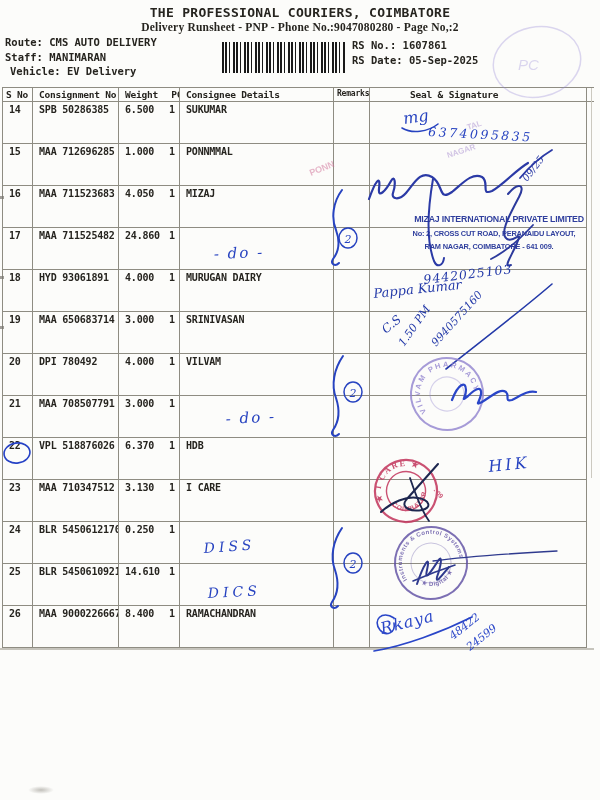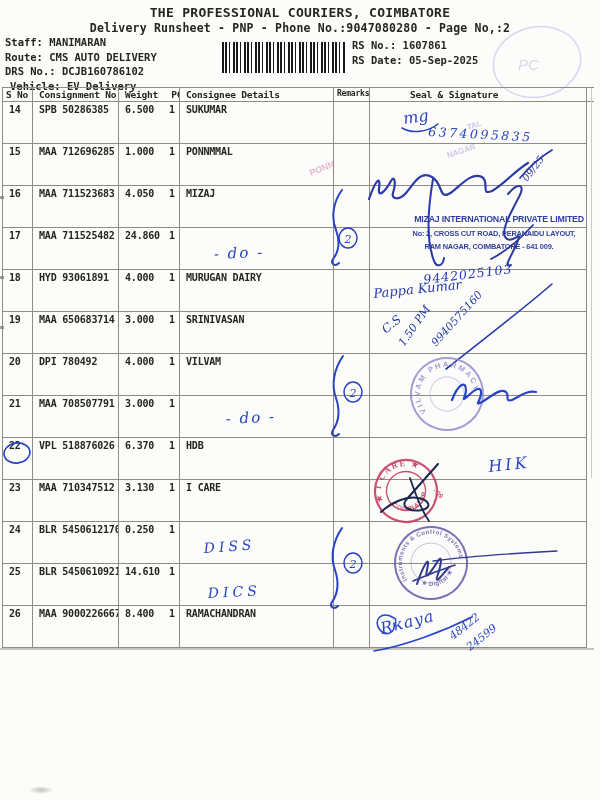--- a/index.html
+++ b/index.html
@@ -1,21 +1,21 @@
 <!DOCTYPE html>
 <html><head>
 <meta charset="utf-8">
 <style>
   html,body{margin:0;padding:0;background:#e8e8e6;}
   .page{position:relative;width:600px;height:800px;background:#fcfcfa;overflow:hidden;
         font-family:"DejaVu Sans Mono",monospace;color:#26241f;}
   .title{position:absolute;top:5px;left:0;width:100%;text-align:center;
          font-size:13px;font-weight:bold;letter-spacing:.3px;}
   .subtitle{position:absolute;top:21px;left:0;width:100%;text-align:center;
-            font-size:11.5px;font-weight:bold;letter-spacing:.2px;}
+            font-size:11.5px;font-weight:bold;letter-spacing:.2px;font-family:Liberation Serif, serif;}
   .meta-left{position:absolute;left:5px;top:35px;font-size:10.5px;font-weight:bold;line-height:14.6px;white-space:nowrap;}
   .meta-left .vline{padding-left:5px;}
   .meta-right{position:absolute;left:352px;top:38px;font-size:10.5px;font-weight:bold;line-height:14.5px;white-space:nowrap;}
   .barcode{position:absolute;left:222px;top:42px;width:124px;height:31px;
      background:repeating-linear-gradient(90deg,#191919 0 2px,#fcfcfa 2px 3px,#191919 3px 5px,#fcfcfa 5px 7px,#191919 7px 8px,#fcfcfa 8px 11px);}
   table.grid{position:absolute;left:2px;top:87px;width:584px;border-collapse:collapse;table-layout:fixed;}
   table.grid th,table.grid td{border:1px solid #8e8c82;box-sizing:border-box;
      font-size:10px;font-weight:bold;vertical-align:top;text-align:left;
      padding:2px 0 0 6px;letter-spacing:-.2px;overflow:hidden;white-space:nowrap;}
   table.grid thead tr{height:14px;}
@@ -37,23 +37,22 @@
 </style>
 </head>
 <body>
 
 <div class="page">
 
   <div class="title">THE PROFESSIONAL COURIERS, COIMBATORE</div>
   <div class="subtitle">Delivery Runsheet - PNP - Phone No.:9047080280 - Page No,:2</div>
 
   <div class="meta-left">
+    <div><span>Route:</span> <span>CMS AUTO DELIVERY</span></div>
     <div><span>Staff:</span> <span>MANIMARAN</span></div>
-    <div><span>Route:</span> <span>CMS AUTO DELIVERY</span></div>
-    <div><span>DRS No.:</span> <span>DCJB160786102</span></div>
     <div class="vline"><span>Vehicle:</span> <span>EV Delivery</span></div>
   </div>
 
   <div class="barcode"></div>
 
   <div class="meta-right">
     <div><span>RS No.:</span> <span>1607861</span></div>
     <div><span>RS Date:</span> <span>05-Sep-2025</span></div>
   </div>
 

